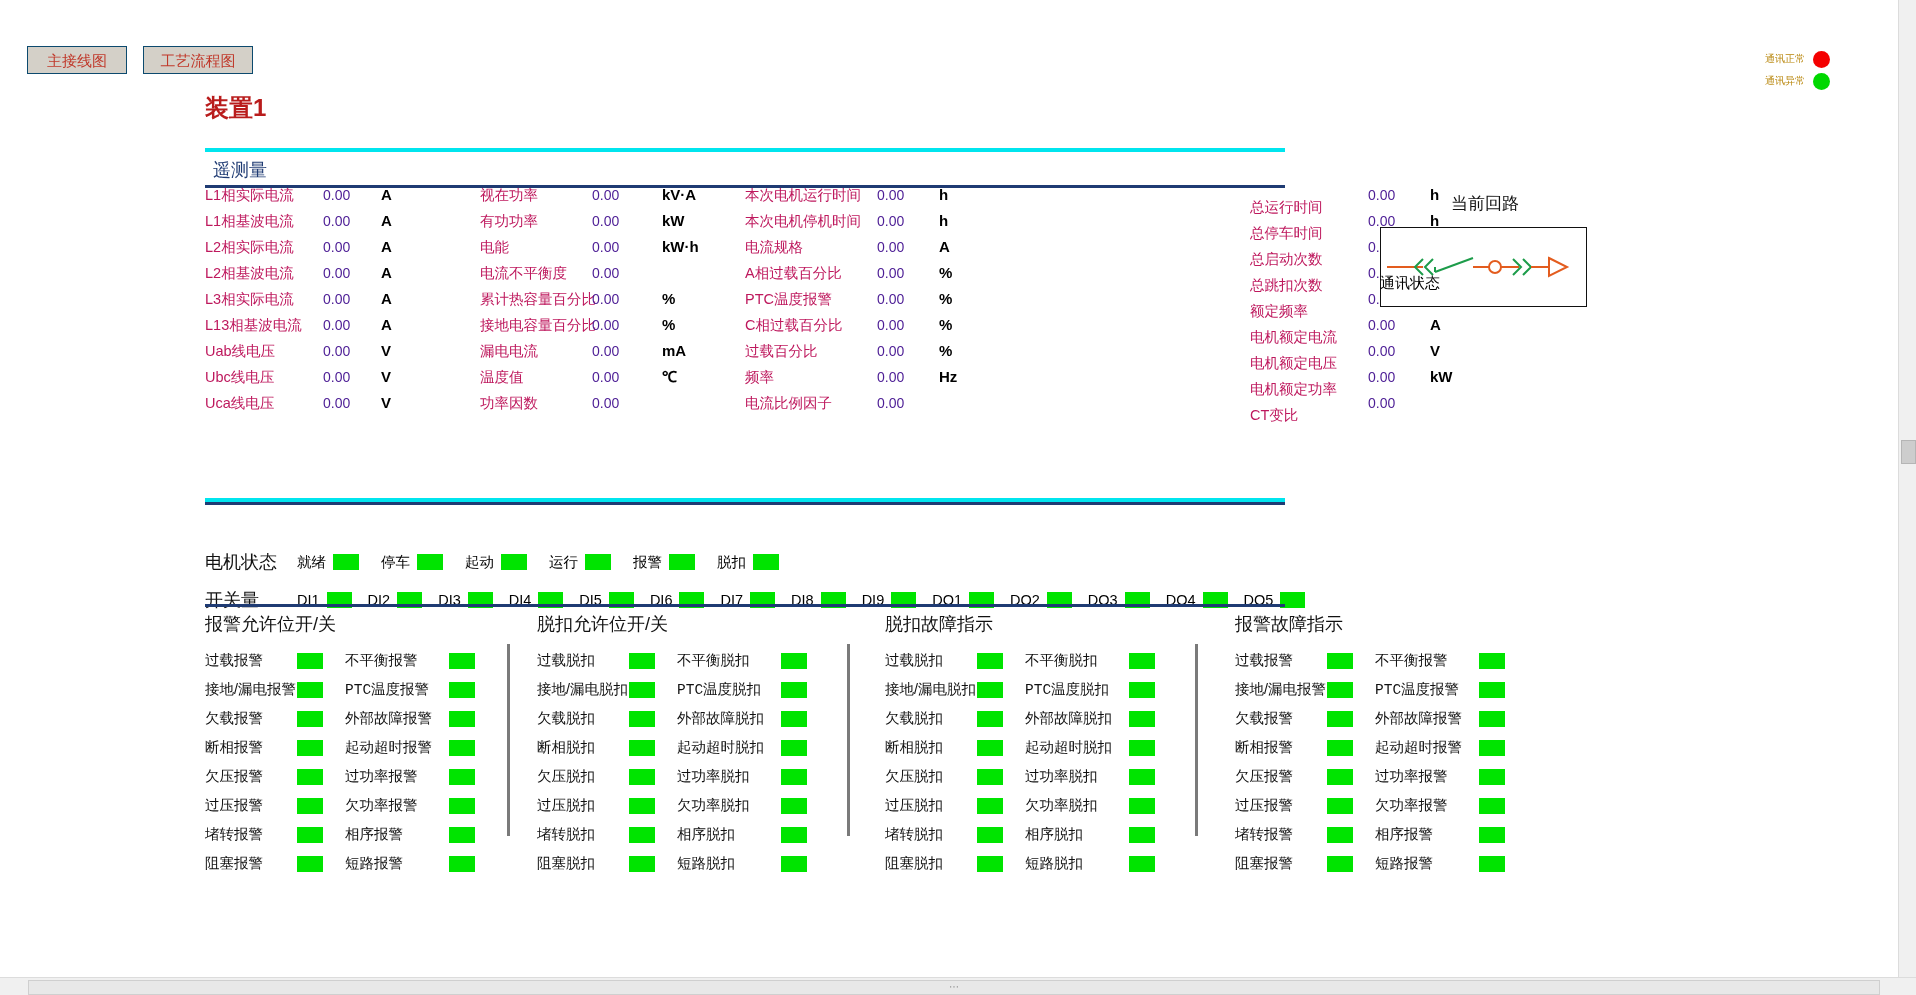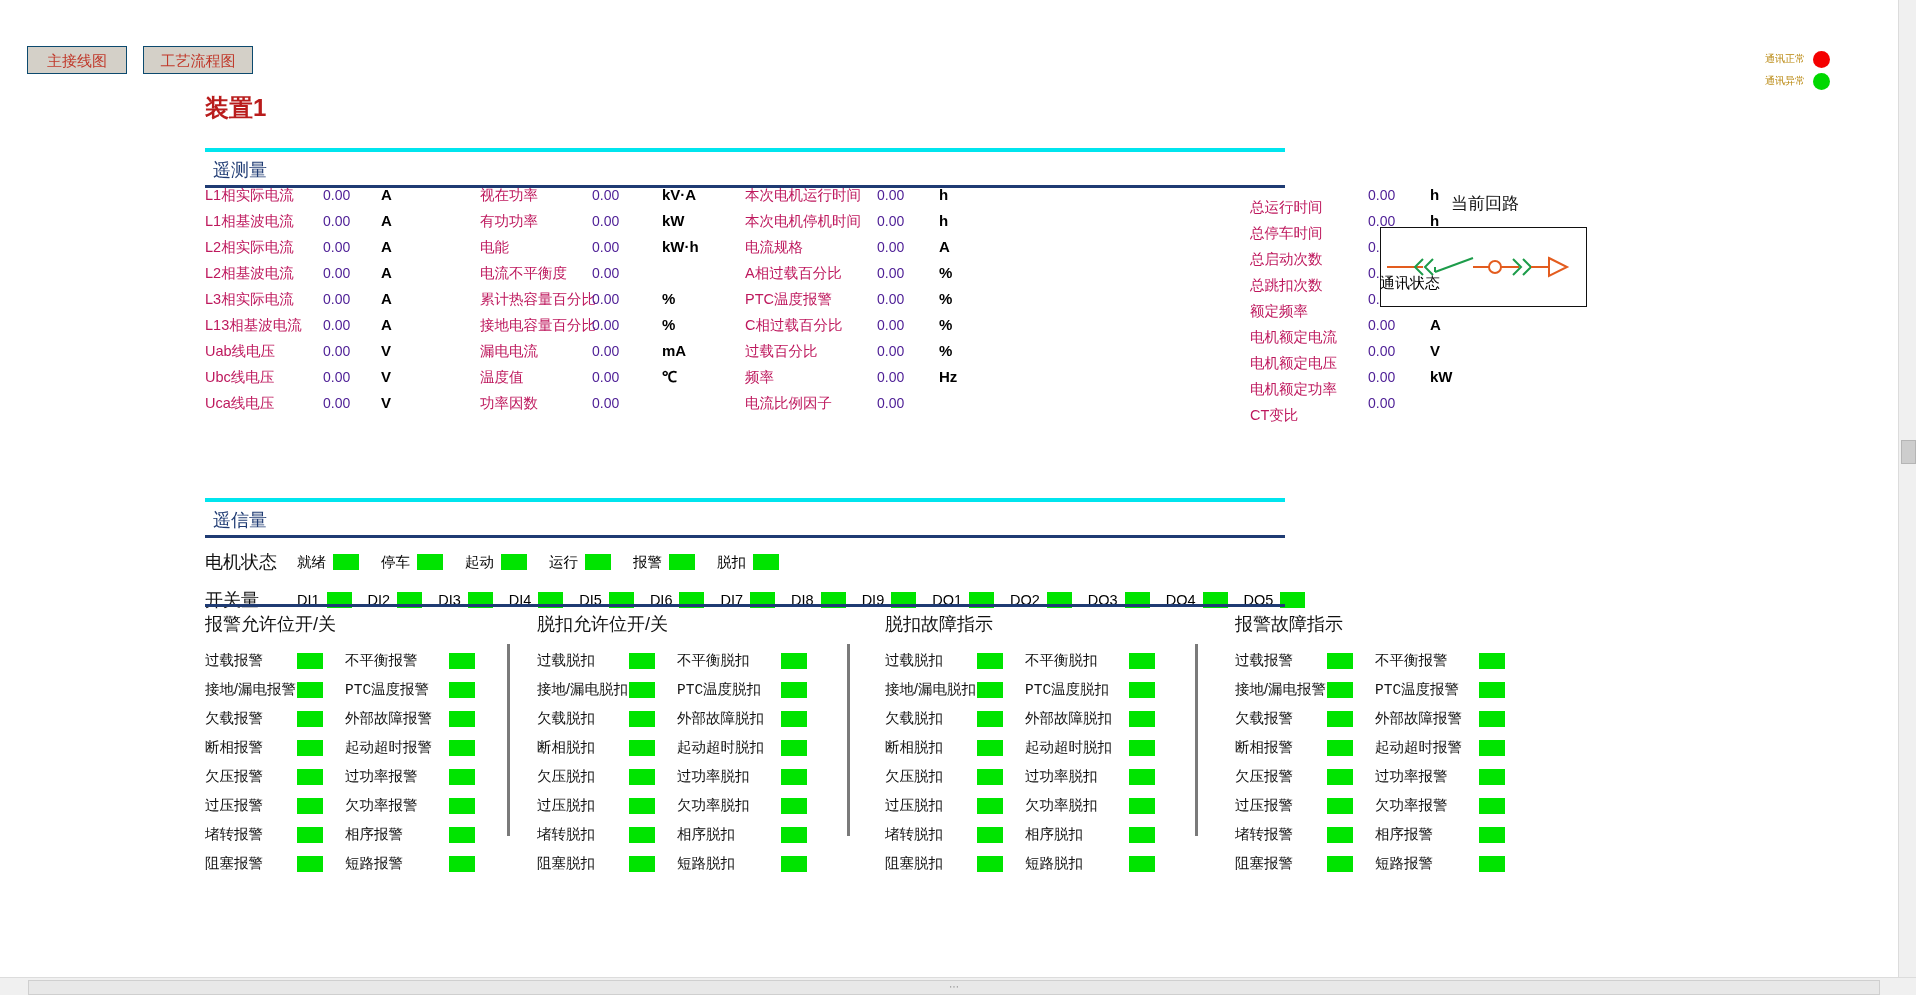--- a/index.html
+++ b/index.html
@@ -497,21 +497,20 @@
     </svg>
   </div>
   <div class="loop-status">
     <span>通讯状态</span>
     <span class="dot dot-green"></span>
   </div>
 </div>
 
 <div class="sec" style="left:205px; top:498px; width:1080px;">
   <div class="toprule"></div>
-  <div class="title">遥信量</div>
   <div class="botrule"></div>
 </div>
 
 <div class="sig">
   <div class="motor-row">
     <span class="grp-label">电机状态</span>
     <span class="chip">
         <span class="t">就绪</span>
         <span class="led"></span>
       </span>

